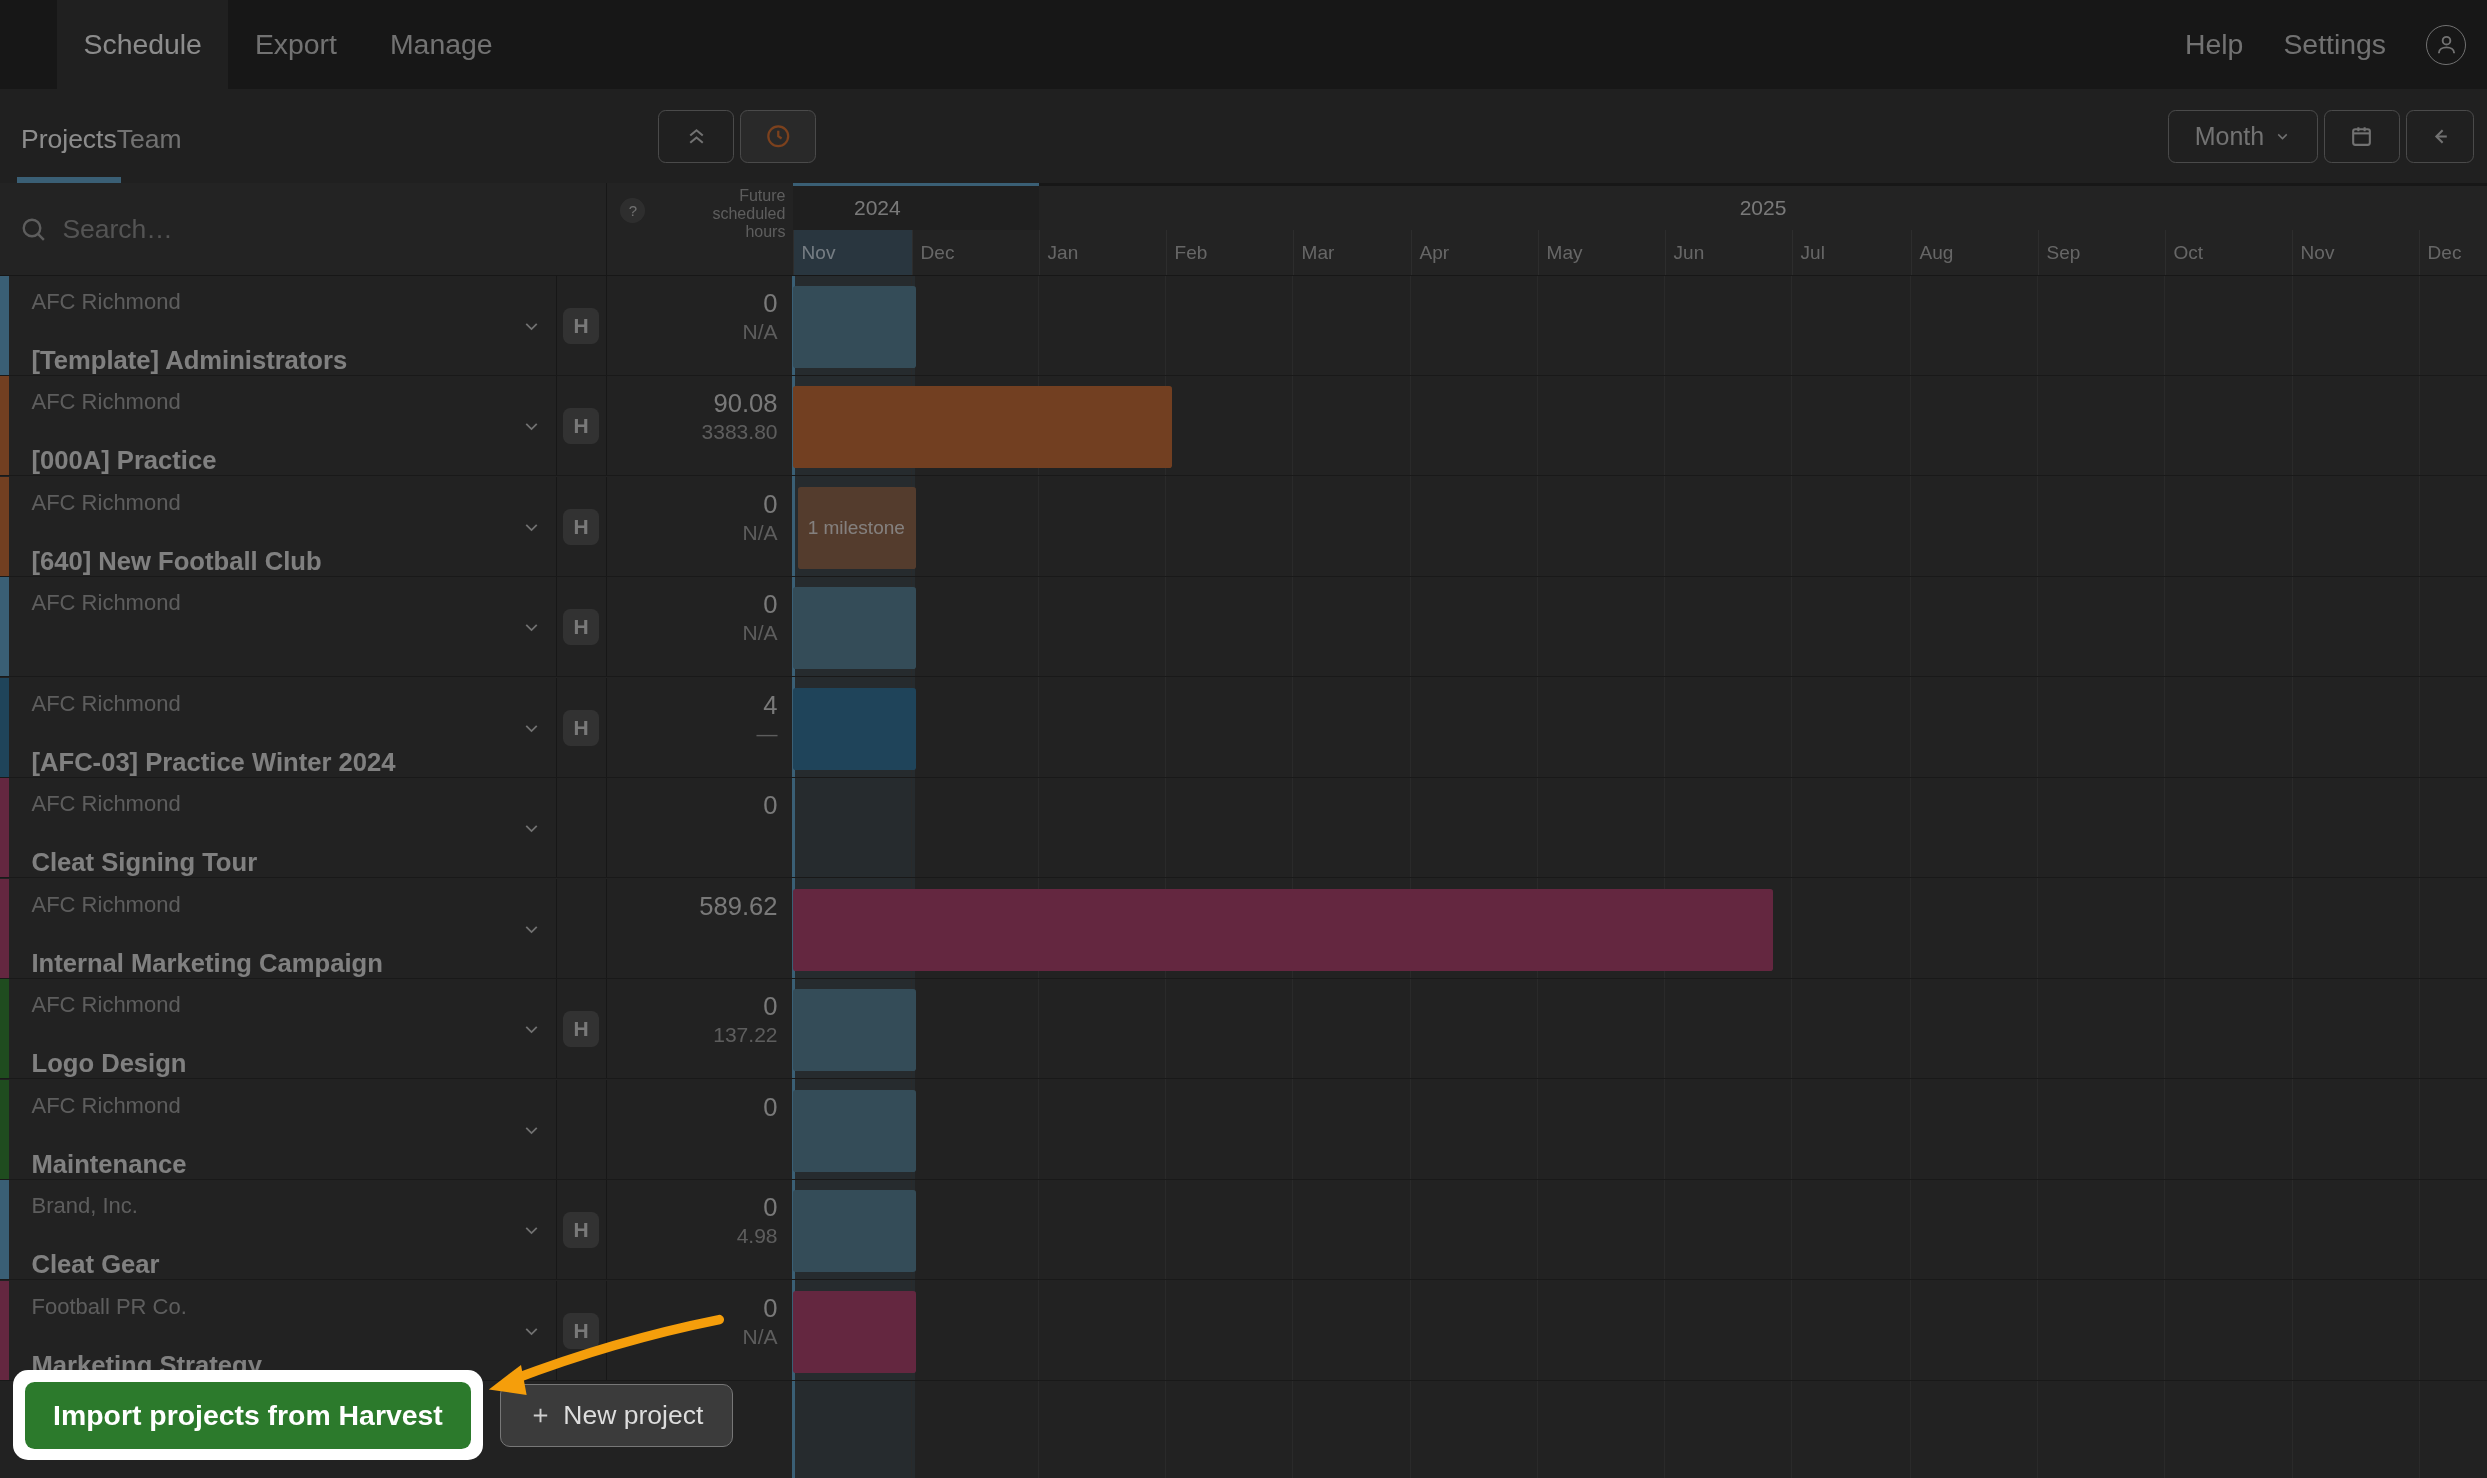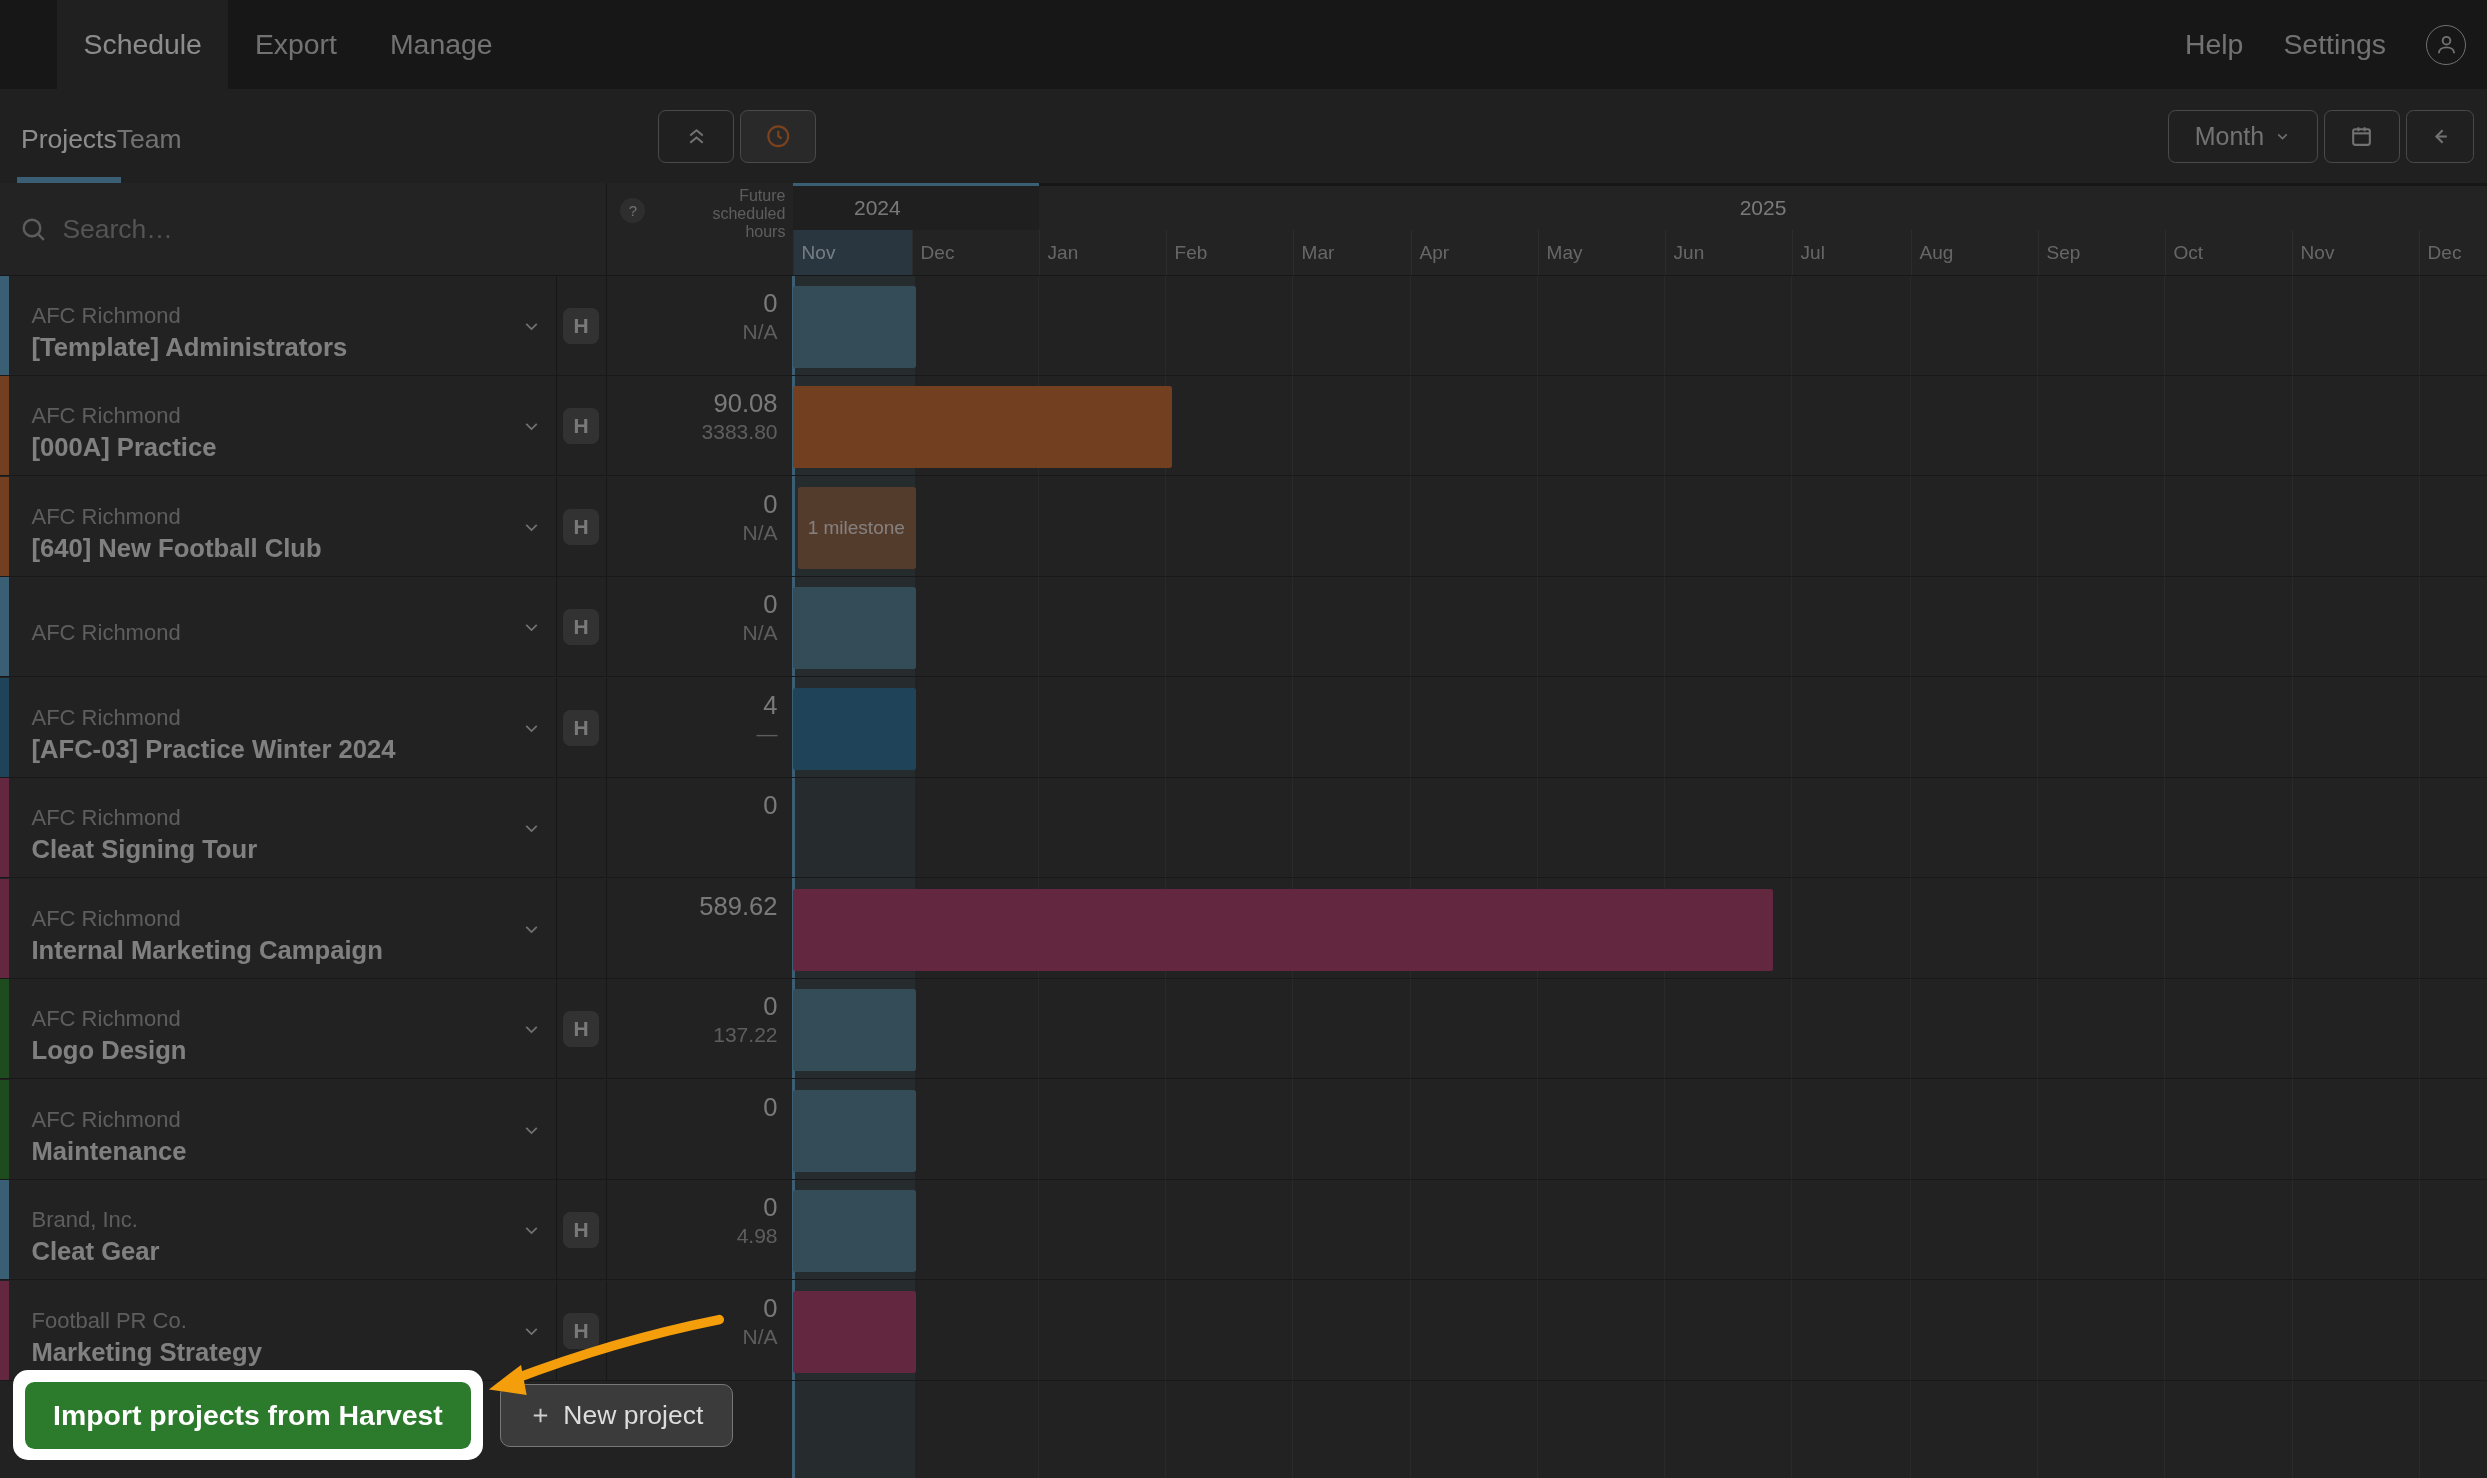--- a/index.html
+++ b/index.html
@@ -56,21 +56,21 @@
 
   
   .grid { position: absolute; top: 276px; left: 0; right: 0; bottom: 0; background: #3f3f3f; overflow: hidden; }
   .grid-cols { position: absolute; top: 0; bottom: 0; left: 792px; right: 0; }
   .gcol { position: absolute; top: 0; bottom: 0; width: 0.9px; background: #4e4e4e; }
   .today-shade { position: absolute; top: 0; bottom: 0; left: 792px; width: 123px; background: rgba(106,174,214,0.15); }
   .today-shade::after { content: ""; position: absolute; left: 0; top: 0; bottom: 0; width: 2.8px; background: #6aaed6; }
 
   .row { position: absolute; left: 0; right: 0; height: 100px; border-bottom: 0.9px solid #2e2e2e; display: flex; }
   .row .stripe { flex: 0 0 8.5px; height: 100%; }
-  .row .meta { flex: 0 0 547px; padding: 13.3px 9.5px 0 23px; display: flex; flex-direction: column; justify-content: center; position: relative; }
+  .row .meta { flex: 0 0 547px; padding: 13.3px 9.5px 0 23px; display: flex; flex-direction: column; justify-content: space-between; position: relative; }
   .row .meta .client { font-size: 22px; color: #aaa; }
   .row .meta .name { font-size: 25.6px; font-weight: 600; color: #eaeaea; margin-top: 3.8px; }
   .row .meta .caret { position: absolute; right: 13.3px; top: 40px; }
   .row .badge-col { flex: 0 0 51px; border-left: 0.9px solid #2a2a2a; border-right: 0.9px solid #2a2a2a; display: flex; align-items: center; justify-content: center; }
   .h-badge { width: 36px; height: 36px; border-radius: 7.6px; background: #5c5c5c; color: #ddd; font-size: 21px; font-weight: 700; display:flex; align-items:center; justify-content:center; }
   .row .nums { flex: 0 0 186px; padding: 13.3px 15px 0 0; text-align: right; font-size: 25.6px; color: #ddd; }
   .row .nums .sub { font-size: 21px; color: #aaa; margin-top: 1.9px; }
   .row .lane { flex: 1; position: relative; }
 
   .bar { position: absolute; top: 9.5px; height: 82px; border-radius: 2.8px; }

